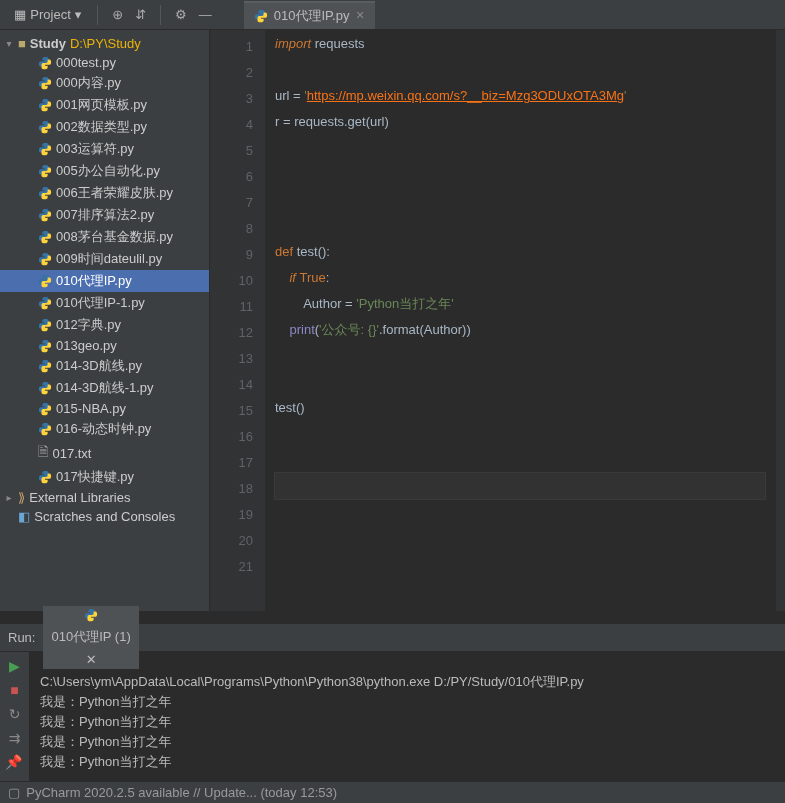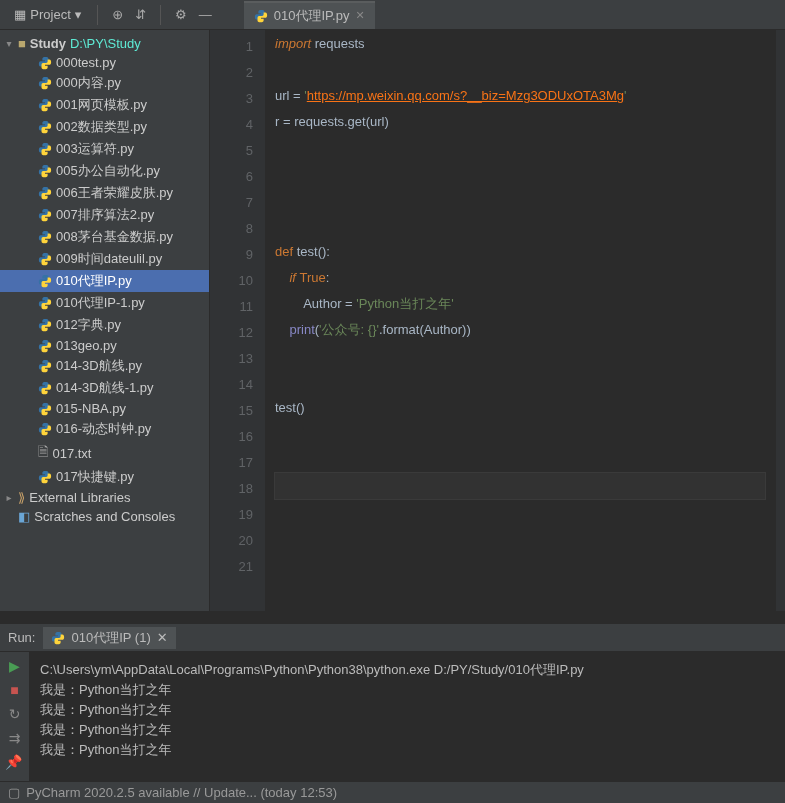--- a/index.html
+++ b/index.html
@@ -13,41 +13,41 @@
 .tab { display:flex; align-items:center; gap:6px; padding:4px 10px; background:#4e5254; border-top:2px solid #5a5d5e; cursor:pointer; }
 .tab .close { color:#888; font-size:11px; }
 .main { display:flex; flex:1; min-height:0; }
 .sidebar { width:210px; background:#3c3f41; border-right:1px solid #2b2b2b; overflow:hidden; padding-top:4px; }
 .tree-item { display:flex; align-items:center; gap:4px; padding:2px 4px; cursor:pointer; white-space:nowrap; font-size:12px; }
 .tree-item.selected { background:#4b6eaf; color:#fff; }
 .tree-item .indent { display:inline-block; }
 .tree-item .chev { width:10px; text-align:center; color:#888; font-size:10px; }
 .tree-item .fname { color:#ccc; }
 .tree-item.selected .fname { color:#fff; }
-.tree-item .dim { color:#5eead4; }
+.tree-item .dim { color:#eab308; }
 .editor { flex:1; display:flex; flex-direction:column; background:#2b2b2b; min-width:0; }
 .gutter-code { display:flex; flex:1; overflow:hidden; font-family:Consolas,monospace; font-size:14px; }
 .gutter { width:55px; text-align:right; color:#606366; padding:4px 12px 4px 0; background:#313335; line-height:26px; user-select:none; }
 .codecol { flex:1; padding:1px 10px; line-height:26px; position:relative; }
 .code-line { white-space:pre; color:#a9b7c6; }
 .code-line.cur { background:#323232; outline:1px solid #3a3a3a; }
 .k-orange { color:#cc7832; font-style:italic; }
 .k-kw { color:#cc7832; }
 .k-str { color:#6a8759; }
 .k-url { color:#f97316; text-decoration:underline; }
 .k-builtin { color:#8888c6; }
 .sidegutter { width:10px; background:#313335; border-left:1px solid #2b2b2b; }
 .run-panel { height:170px; border-top:1px solid #2b2b2b; display:flex; flex-direction:column; background:#2b2b2b; }
 .run-header { display:flex; align-items:center; height:28px; padding:0 8px; background:#3c3f41; border-bottom:1px solid #2b2b2b; gap:8px;margin-top:12px; }
 .run-tabs { display:flex; }
-.run-tab { display:flex; align-items:center; gap:6px; padding:2px 8px; background:#4e5254; }
+.run-tab { display:flex; align-items:center; gap:6px; padding:2px 8px; background:#4e5254;flex-direction:column; }
 .run-body { display:flex; flex:1; min-height:0; }
 .run-tools { width:30px; display:flex; flex-direction:column; align-items:center; gap:8px; padding:6px 0; background:#3c3f41; border-right:1px solid #2b2b2b; }
 .run-tools .t { cursor:pointer; color:#888; font-size:14px; }
-.run-out { flex:1; padding:8px 10px; font-family:Consolas,monospace; font-size:13px; color:#bbb; overflow:auto; }
+.run-out { flex:1; padding:20px 10px; font-family:Consolas,monospace; font-size:13px; color:#bbb; overflow:auto; }
 .run-out .line { white-space:pre; padding:1px 0; }
 .statusbar { height:22px; background:#3c3f41; border-top:1px solid #2b2b2b; display:flex; align-items:center; padding:0 8px; font-size:11px; color:#999; gap:6px; }
 .py-icon { display:inline-flex; width:14px; height:14px; }
 .py-icon svg { width:14px; height:14px; }
 .dir-icon { color:#b9a76e; }
 </style>
 </head>
 <body>
 
 <div class="topbar">

